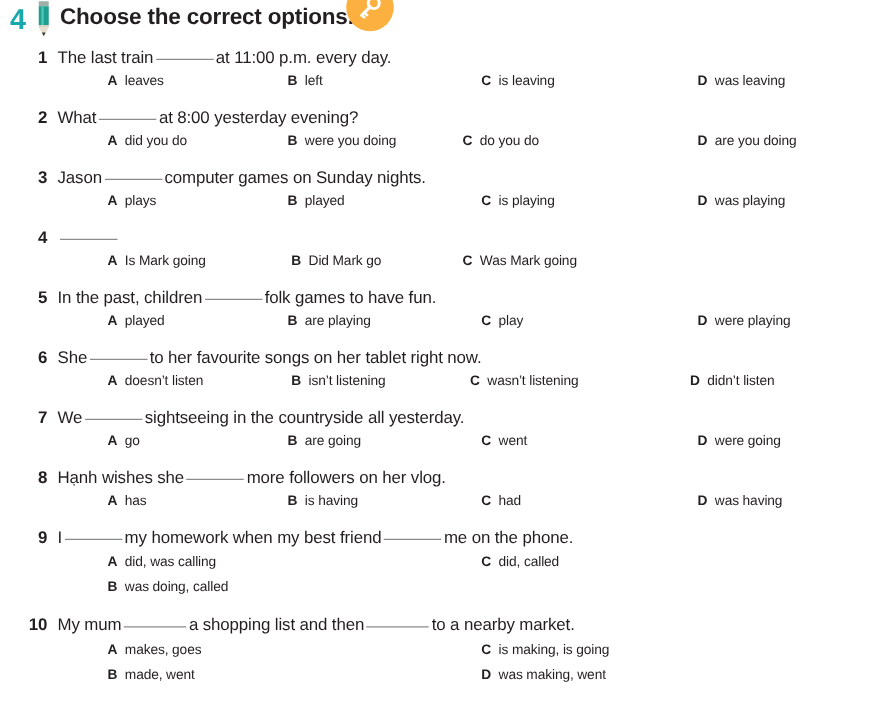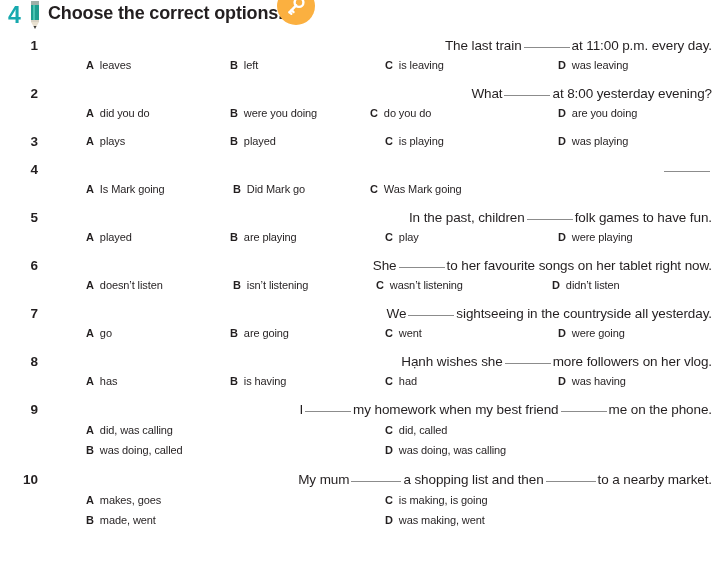--- a/index.html
+++ b/index.html
@@ -79,21 +79,20 @@
     text-align: right;
     font-size: 13.5px;
     font-weight: bold;
     line-height: 19px;
   }
   .q-text {
     font-size: 13.5px;
     line-height: 19px;
     letter-spacing: -0.1px;
     white-space: nowrap;
-    text-align: right;
   }
   .blank {
     display: inline-block;
     width: 46px;
     border-bottom: 1px solid #8c8c8c;
     margin: 0 2px;
     vertical-align: 2px;
   }
   .blank.wide {
     width: 50px;
@@ -182,20 +181,21 @@
     <div class="opts">
       <div class="opt col-a"><span class="letter">A</span><span>did you do</span></div>
       <div class="opt col-b"><span class="letter">B</span><span>were you doing</span></div>
       <div class="opt col-c" style="left:324px"><span class="letter">C</span><span>do you do</span></div>
       <div class="opt col-d"><span class="letter">D</span><span>are you doing</span></div>
     </div>
   </div>
 
   <div class="q">
     <div class="q-num">3</div>
+    <div class="q-text"><span>Jason</span><span class="blank"></span><span>computer games on Sunday nights.</span></div>
     <div class="opts">
       <div class="opt col-a"><span class="letter">A</span><span>plays</span></div>
       <div class="opt col-b"><span class="letter">B</span><span>played</span></div>
       <div class="opt col-c"><span class="letter">C</span><span>is playing</span></div>
       <div class="opt col-d"><span class="letter">D</span><span>was playing</span></div>
     </div>
   </div>
 
   <div class="q">
     <div class="q-num">4</div>
@@ -251,21 +251,20 @@
     </div>
   </div>
 
   <div class="q">
     <div class="q-num">9</div>
     <div class="q-text"><span>I</span><span class="blank"></span><span>my homework when my best friend</span><span class="blank"></span><span>me on the phone.</span></div>
     <div class="opts-grid">
       <div class="opt grid-a"><span class="letter">A</span><span>did, was calling</span></div>
       <div class="opt grid-b"><span class="letter">B</span><span>was doing, called</span></div>
       <div class="opt grid-c"><span class="letter">C</span><span>did, called</span></div>
-      <div class="opt grid-d"><span class="letter">D</span><span>was doing, was calling</span></div>
     </div>
   </div>
 
   <div class="q">
     <div class="q-num">10</div>
     <div class="q-text"><span>My mum</span><span class="blank wide"></span><span>a shopping list and then</span><span class="blank wide"></span><span>to a nearby market.</span></div>
     <div class="opts-grid">
       <div class="opt grid-a"><span class="letter">A</span><span>makes, goes</span></div>
       <div class="opt grid-b"><span class="letter">B</span><span>made, went</span></div>
       <div class="opt grid-c"><span class="letter">C</span><span>is making, is going</span></div>

